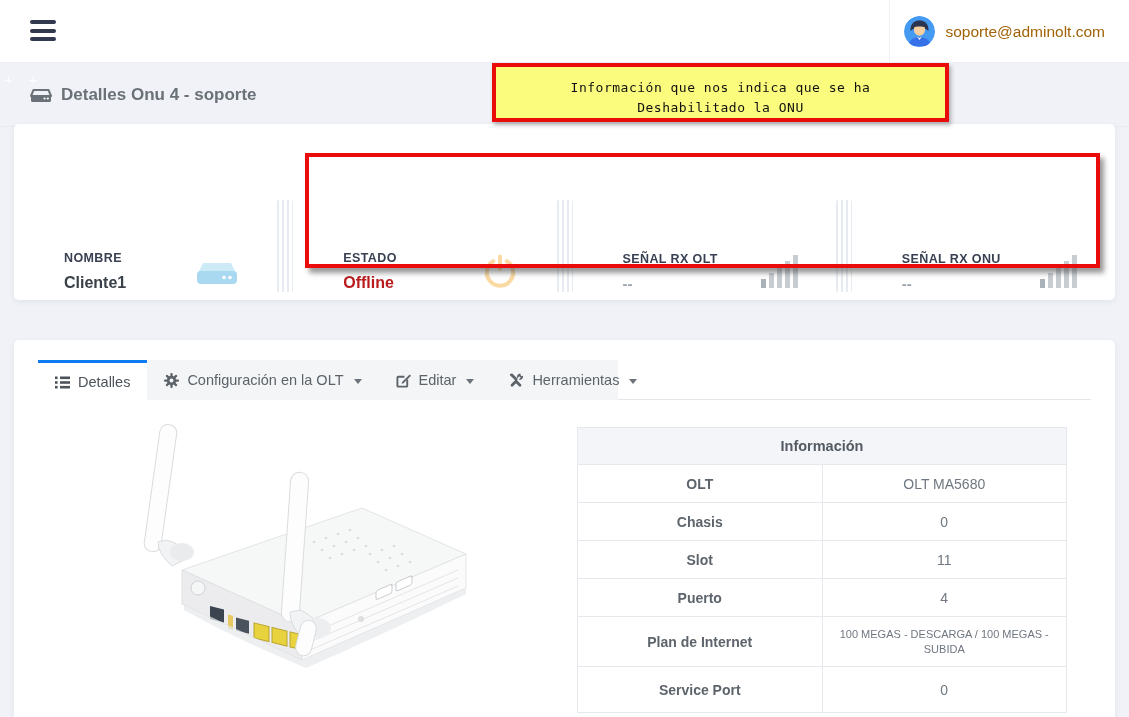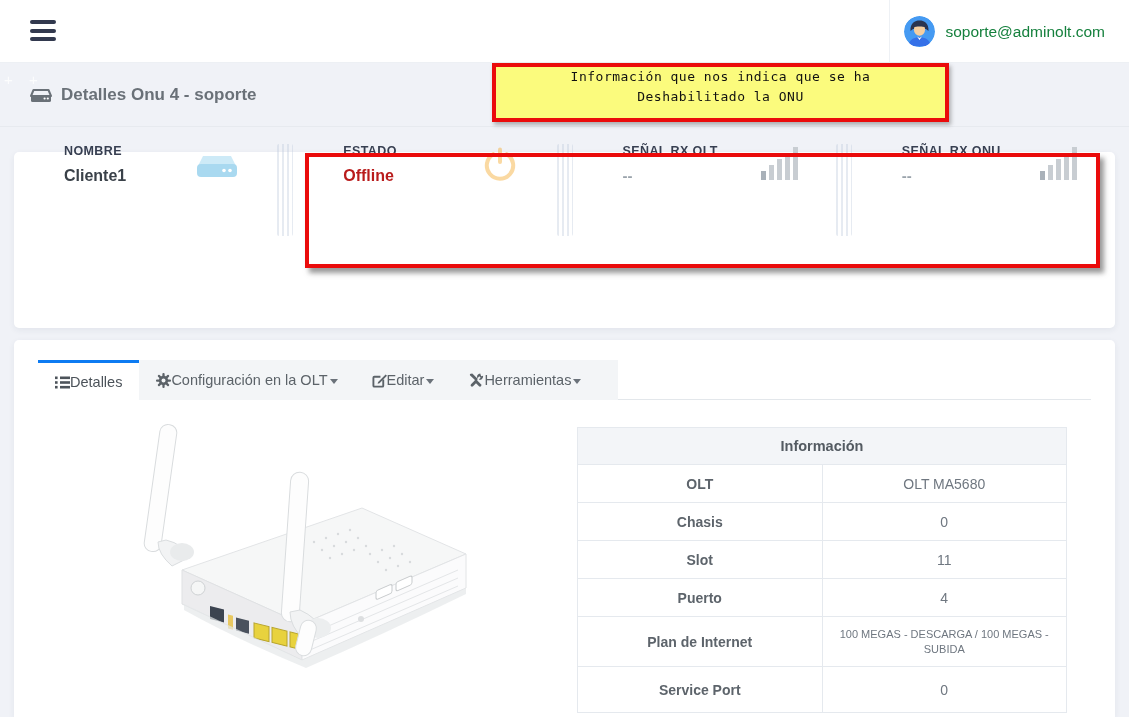--- a/index.html
+++ b/index.html
@@ -6,48 +6,48 @@
   html,body { width:1129px; height:717px; overflow:hidden; }
   body { font-family:"Liberation Sans", sans-serif; background:#f0f2f7; }
   .page { position:relative; width:1129px; height:717px; }
 
   
   .topbar { position:absolute; left:0; top:0; width:1129px; height:63px; background:#ffffff; border-bottom:1px solid #edf0f4; z-index:5; }
   .hamburger { position:absolute; left:30px; top:20px; width:28px; height:24px; cursor:pointer; }
   .hamburger span { display:block; width:26px; height:4px; background:#32394e; border-radius:2px; margin-bottom:4.5px; }
   .userbox { position:absolute; right:14px; top:0; height:63px; display:flex; align-items:center; gap:10px; padding:0 10px 0 14px; border-left:1px solid #eef1f5; }
   .avatar { width:31px; height:31px; border-radius:50%; overflow:hidden; flex:0 0 auto; }
-  .user-email { color:#15803d; font-size:15.5px; }
+  .user-email { color:#a16207; font-size:15.5px; }
 
   
   .title-row { position:absolute; left:0; top:63px; width:1129px; height:64px; border-bottom:1px solid #e7eaef; }
   .title-inner { position:absolute; left:30px; top:22px; display:flex; align-items:center; gap:9px; }
   .page-title { color:#6a7178; font-size:17px; font-weight:700; }
   .sparkles { position:absolute; left:4px; top:8px; color:#ffffff; opacity:.85; font-size:15px; letter-spacing:6px; }
 
   
-  .note-box { position:absolute; left:492px; top:63px; width:457px; height:59px; background:#fbfb7d; border:4px solid #ea0b0b; z-index:20; box-shadow:2px 3px 4px rgba(90,90,90,.45); display:flex; align-items:flex-start; justify-content:center; }
+  .note-box { position:absolute; left:492px; top:63px; width:457px; height:59px; background:#fbfb7d; border:4px solid #ea0b0b; z-index:20; box-shadow:2px 3px 4px rgba(90,90,90,.45); display:flex; align-items:flex-end; justify-content:center; }
   .note-text { font-family:"DejaVu Sans Mono", monospace; font-size:13px; line-height:20px; color:#111111; text-align:center; max-width:370px; letter-spacing:.5px; }
 
   
-  .stats-card { position:absolute; left:14px; top:152px; width:1101px; height:176px; background:#ffffff; border-radius:5px; box-shadow:0 2px 6px rgba(40,60,90,.07); display:flex; align-items:flex-start; }
+  .stats-card { position:absolute; left:14px; top:124px; width:1101px; height:176px; background:#ffffff; border-radius:5px; box-shadow:0 2px 6px rgba(40,60,90,.07); display:flex; align-items:flex-end; }
   .stat { flex:1 1 0; display:flex; align-items:center; justify-content:space-between; padding:0 38px 0 50px; transform:translateY(-8px); }
   .stat-label { color:#373f51; font-size:12.5px; font-weight:700; letter-spacing:.4px; }
   .stat-value { color:#3a4149; font-size:16px; font-weight:700; margin-top:9px; }
   .stat-value.warn { color:#b91c1c; }
   .stat-value.dim { color:#9aa3ab; font-size:15px; }
   .stat-divider { width:16px; height:92px; flex:0 0 auto; transform:translateY(-8px); background:repeating-linear-gradient(90deg, rgba(190,202,220,.38) 0 2px, transparent 2px 5px); border-radius:2px; }
 
   .red-highlight { position:absolute; left:305px; top:153px; width:795px; height:115px; border:4px solid #ea0b0b; z-index:15; box-shadow:4px 5px 5px rgba(70,70,70,.55); pointer-events:none; }
 
   
   .content-card { position:absolute; left:14px; top:340px; width:1101px; height:377px; background:#ffffff; border-radius:5px 5px 0 0; box-shadow:0 2px 6px rgba(40,60,90,.07); }
   .tabs-row { position:absolute; left:24px; top:20px; width:1053px; height:40px; border-bottom:1px solid #e3e7eb; }
   .tabs-strip { position:absolute; left:0; top:0; width:580px; height:40px; background:#f3f5f7; display:flex; }
-  .tab { display:flex; align-items:center; padding:0 17px; color:#5c6369; font-size:14.5px; cursor:pointer; white-space:nowrap; }
+  .tab { display:flex; align-items:center; gap:8px; padding:0 17px; color:#5c6369; font-size:14.5px; cursor:pointer; white-space:nowrap; }
   .tab.active { background:#ffffff; border-top:3px solid #0d7bf2; height:41px; z-index:2; color:#4c535a; font-weight:400; }
   .caret { width:0; height:0; border-left:4.5px solid transparent; border-right:4.5px solid transparent; border-top:5px solid #6b727a; margin-left:2px; margin-top:2px; }
 
   .product-wrap { position:absolute; left:100px; top:72px; width:390px; height:300px; }
 
   
   .info-table { position:absolute; left:563px; top:87px; width:490px; border-collapse:collapse; table-layout:fixed; }
   .info-table th, .info-table td { border:1px solid #e5e9ee; text-align:center; vertical-align:middle; }
   .info-table th { background:#f3f5f8; color:#545b62; font-size:14.5px; font-weight:700; height:37px; }
   .info-table td.cell-label { width:54%; color:#5d646b; font-size:14px; font-weight:700; height:38px; }

